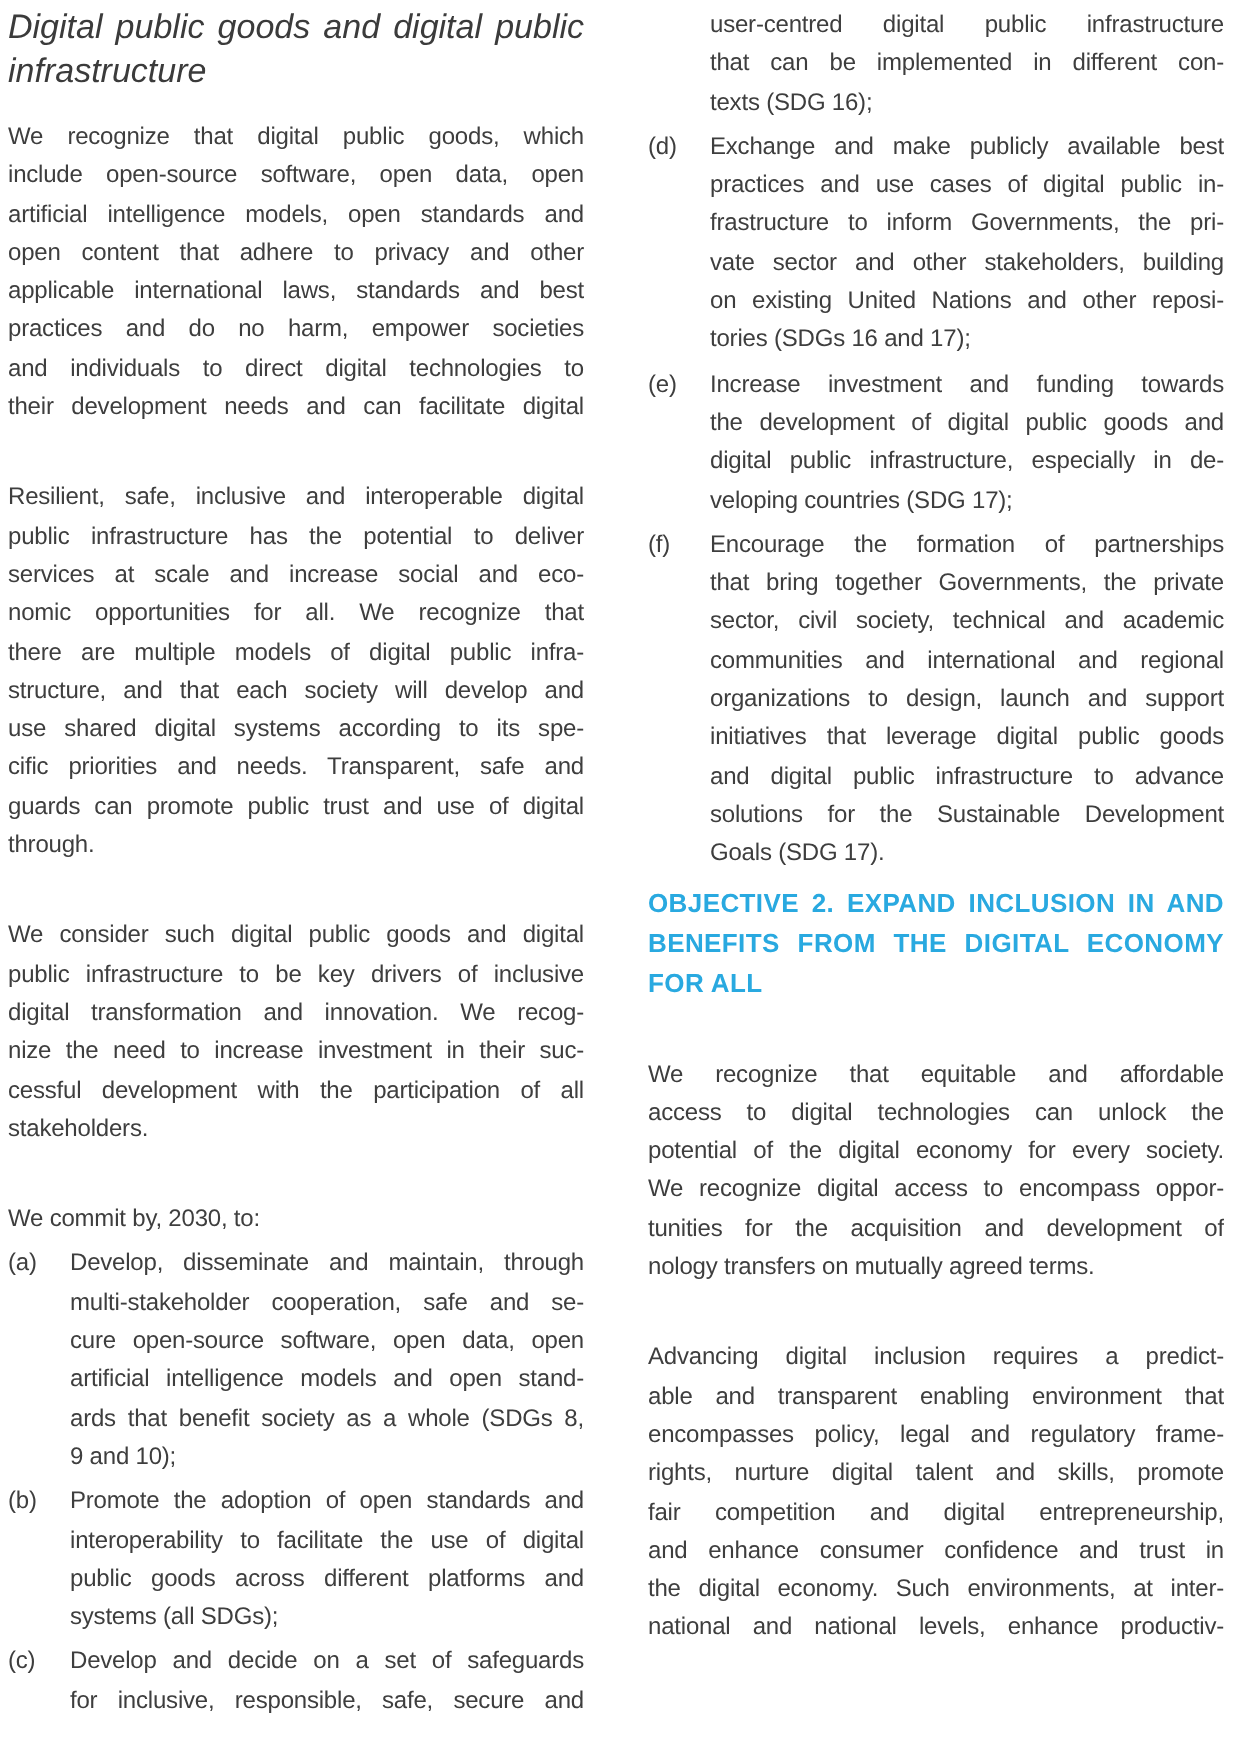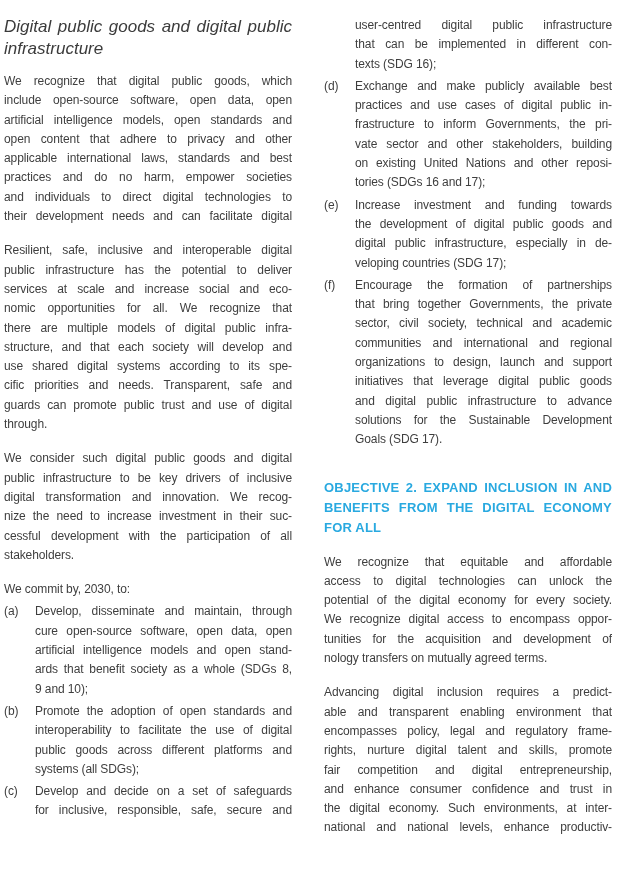--- a/index.html
+++ b/index.html
@@ -7,21 +7,21 @@
     padding: 0;
     background: #ffffff;
   }
   .page {
     width: 619px;
     height: 871px;
     box-sizing: border-box;
     background: #ffffff;
     display: flex;
     gap: 32px;
-    padding: 16px 7px 0 4px;
+    padding: 3px 7px 0 4px;
     overflow: hidden;
     font-family: "Liberation Sans", sans-serif;
     color: #3e3e3e;
   }
   .column {
     width: 288px;
     flex: 0 0 288px;
   }
   
   .line {
@@ -45,26 +45,26 @@
     font-weight: 500;
     color: #3b3b3b;
     margin-bottom: 12px;
   }
   .b-title .line {
     font-size: 17px;
     height: 22px;
     line-height: 22px;
     letter-spacing: 0;
   }
-  .b-paragraph { margin-top: 15px; }
+  .b-paragraph { margin-top: 26px; }
   .b-paragraph.first { margin-top: 0; }
   .b-heading {
     color: #29a9e0;
     font-weight: 700;
-    margin-top: 28px;
+    margin-top: 5px;
   }
   .b-heading .line {
     font-size: 13px;
     height: 20px;
     line-height: 20px;
     letter-spacing: 0.2px;
   }
   .b-list-item {
     position: relative;
     padding-left: 31px;
@@ -122,20 +122,21 @@
         <div class="line">nize the need to increase investment in their suc-</div>
         <div class="line">cessful development with the participation of all</div>
         <div class="line last">stakeholders.</div>
       </div>
       <div class="b-paragraph">
         <div class="line last">We commit by, 2030, to:</div>
       </div>
       <div class="b-list-item">
         <span class="list-label">(a)</span>
         <div class="line">Develop, disseminate and maintain, through</div>
+        <div class="line">multi-stakeholder cooperation, safe and se-</div>
         <div class="line">cure open-source software, open data, open</div>
         <div class="line">artificial intelligence models and open stand-</div>
         <div class="line">ards that benefit society as a whole (SDGs 8,</div>
         <div class="line last">9 and 10);</div>
       </div>
       <div class="b-list-item">
         <span class="list-label">(b)</span>
         <div class="line">Promote the adoption of open standards and</div>
         <div class="line">interoperability to facilitate the use of digital</div>
         <div class="line">public goods across different platforms and</div>

